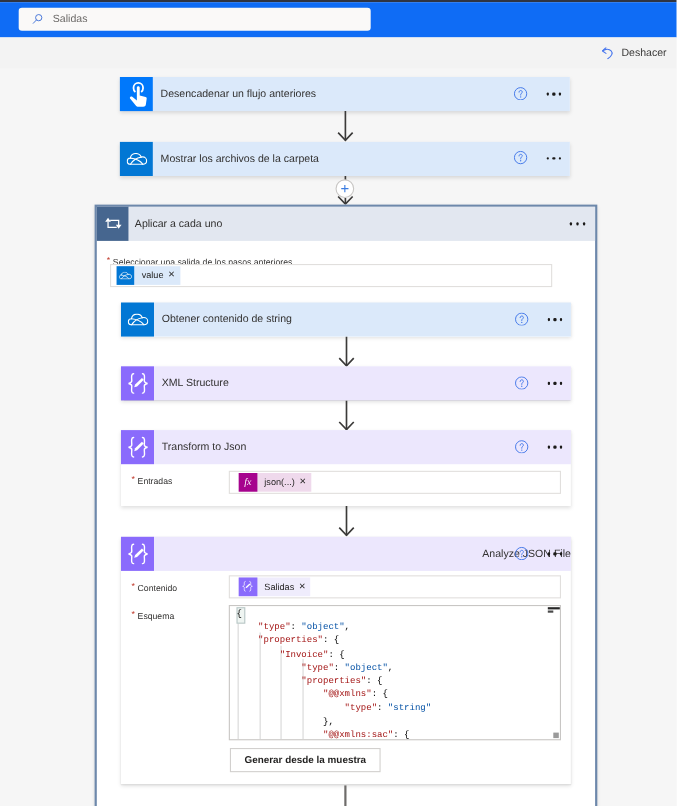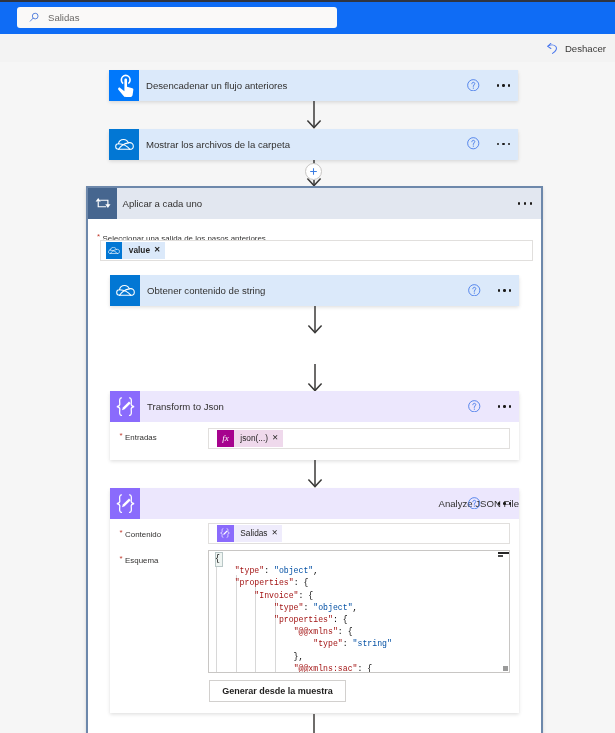--- a/index.html
+++ b/index.html
@@ -230,21 +230,21 @@
                 <i></i>
               </span>
           </span>
         </div>
       </div>
 
       <div>
         <div class="fieldlabel" style="position:absolute;left:9px;top:44px;">
           <span class="req">*</span><span>Seleccionar una salida de los pasos anteriores</span>
         </div>
-        <div class="inputbox" style="left:12px;top:52px;width:433px;height:21px;font-weight:bold;">
+        <div class="inputbox" style="left:12px;top:52px;width:402px;height:21px;">
           <span class="token" style="background:#dbe9fa;margin-left:4.5px;">
             <span class="tico" style="background:#0277d4;">
               <svg viewBox="0 4.8 26 15.1" width="12" height="7">
                   <use href="#ic-onedrive"></use>
                 </svg>
             </span>
             <span class="tlbl">value</span>
             <span class="tx">✕</span>
           </span>
         </div>
@@ -273,20 +273,42 @@
         </div>
       </div>
 
       <div class="arrow" style="left:219px;top:118px;">
         <svg width="16" height="28">
             <line x1="8" y1="0" x2="8" y2="26.6" stroke="#3b3a39" stroke-width="1.5"></line>
           <path d="M1.4 19.6 L8 26.6 L14.6 19.6" fill="none" stroke="#3b3a39" stroke-width="1.5" stroke-linecap="butt"></path>
           </svg>
       </div>
 
+      <div class="card purple" style="left:22px;top:145px;width:409px;">
+        <div class="ico" style="background:#8a6bfc;">
+          <svg viewBox="1.3 1.2 21.4 21.4" width="21" height="21">
+              <use href="#ic-compose"></use>
+            </svg>
+        </div>
+        <div class="body">
+          <span class="title">XML Structure</span>
+          <span class="acts">
+            <span class="qm">
+                <svg viewBox="0.8 0.8 14.4 14.4" width="12.5" height="12.5">
+                  <use href="#ic-qm"></use>
+                </svg>
+              </span>
+            <span class="dots">
+                <i></i>
+                <i></i>
+                <i></i>
+              </span>
+          </span>
+        </div>
+      </div>
 
       <div class="arrow" style="left:219px;top:176px;">
         <svg width="16" height="28">
             <line x1="8" y1="0" x2="8" y2="26.6" stroke="#3b3a39" stroke-width="1.5"></line>
           <path d="M1.4 19.6 L8 26.6 L14.6 19.6" fill="none" stroke="#3b3a39" stroke-width="1.5" stroke-linecap="butt"></path>
           </svg>
       </div>
 
       <div style="position:absolute;left:22px;top:203px;width:409px;height:69px;background:#ffffff;
                   box-shadow:0 0.3px 0.9px rgba(0,0,0,0.10),0 1.6px 3.6px rgba(0,0,0,0.13);">

